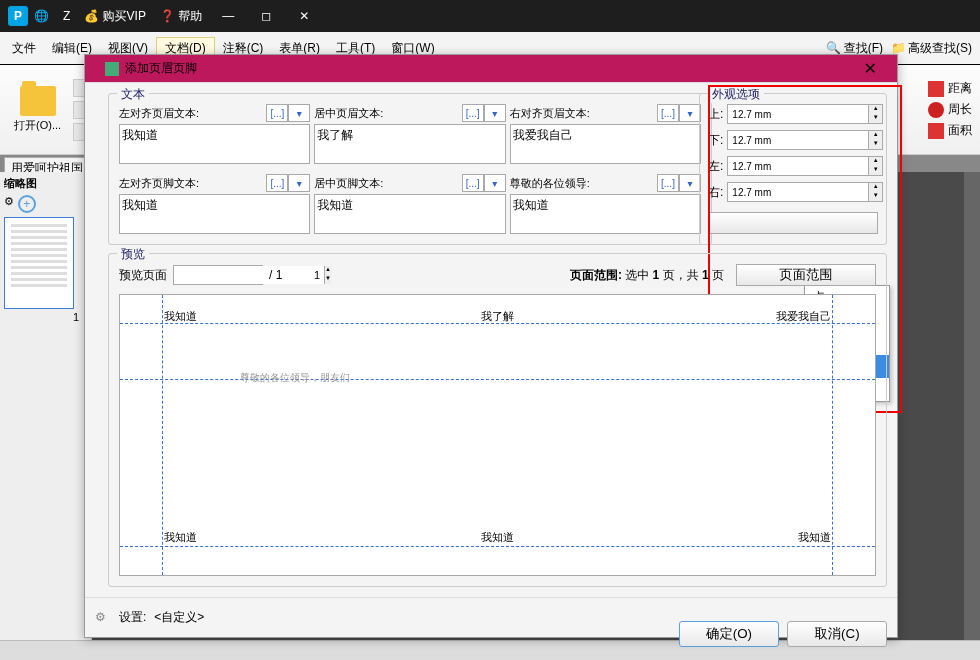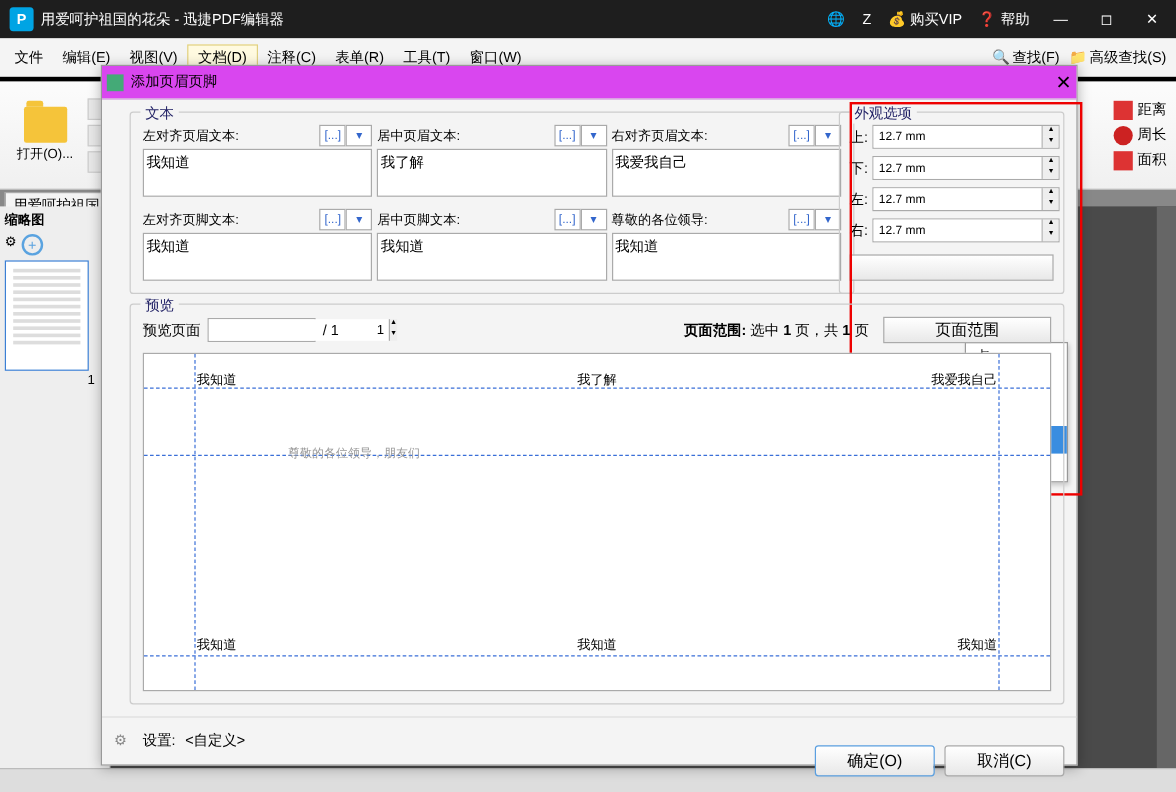--- a/index.html
+++ b/index.html
@@ -6,21 +6,21 @@
 body { width: 980px; height: 660px; background: #fff; overflow: hidden; position: relative; }
 
 
 .titlebar { height: 32px; background: #1e1e1e; color: #fff; display: flex; align-items: center; padding: 0 8px; font-size: 12px; }
 .titlebar .logo { width: 20px; height: 20px; background: #00a4e4; border-radius: 3px; margin-right: 6px; display: flex; align-items: center; justify-content: center; color: #fff; font-weight: bold; }
 .titlebar .title { flex: 1; }
 .titlebar .right { display: flex; align-items: center; gap: 14px; font-size: 12px; }
 .titlebar .right .winbtn { width: 24px; text-align: center; }
 
 
-.menubar { height: 24px; background: #f4f4f4; display: flex; align-items: center; padding: 16px 4px; font-size: 12px; border-bottom: 4px solid #000000; }
+.menubar { height: 24px; background: #f4f4f4; display: flex; align-items: center; padding: 16px 4px; font-size: 12px; border-bottom: 1px solid #000000; }
 .menubar .item { padding: 2px 8px; }
 .menubar .item.active { background: #fffae0; border: 1px solid #e0d080; }
 .menubar .spacer { flex: 1; }
 .menubar .findbtn { display: flex; align-items: center; gap: 2px; padding: 0 4px; }
 
 
 .ribbon { height: 90px; background: linear-gradient(#fcfcfc,#f0f0f0); display: flex; align-items: center; padding: 0 8px; gap: 6px; border-bottom: 1px solid #ccc; }
 .ribbon .bigbtn { display: flex; flex-direction: column; align-items: center; gap: 2px; font-size: 11px; padding: 4px 6px; }
 .ribbon .openicon { width: 36px; height: 30px; background: #f5c43a; border-radius: 2px; position: relative; }
 .ribbon .openicon::before { content:""; position:absolute; top:-5px; left:2px; width:14px; height:5px; background:#f5c43a; border-radius:2px 2px 0 0; }
@@ -47,21 +47,21 @@
 .leftpanel .thumb .ln { height:3px; background:#ddd; margin-bottom:3px; }
 .leftpanel .pg { text-align:right; padding-right:8px; }
 
 .docarea { flex:1; background:#4a4a4a; position:relative; }
 .docarea .scroll { position:absolute; right:0; top:0; bottom:0; width:16px; background:#666; }
 
 .statusbar { position:absolute; bottom:0; left:0; right:0; height:20px; background:#ddd; border-top:1px solid #bbb; }
 
 
 .dialog { position:absolute; left:84px; top:54px; width:814px; height:584px; background:#f4f4f4; border:1px solid #999; box-shadow:0 2px 10px rgba(0,0,0,.3); display:flex; flex-direction:column; }
-.dialog .dtitle { height:28px; background:#d946ef; display:flex; align-items:center; padding:0 4px; font-size:12px; border-bottom:1px solid #ddd;text-align:right; }
+.dialog .dtitle { height:28px; background:#be185d; display:flex; align-items:center; padding:0 20px; font-size:12px; border-bottom:1px solid #ddd;text-align:right; }
 .dialog .dtitle .ico { width:14px; height:14px; background:#4a7; margin-right:6px; }
 .dialog .dtitle .close { margin-left:auto; font-size:16px; cursor:pointer; }
 .dialog .body { flex:1; padding:10px; display:flex; flex-direction:column; gap:8px; position:relative;margin-left:13px; }
 
 .fieldset { border:1px solid #ccc; border-radius:3px; padding:10px; position:relative; font-size:12px; }
 .fieldset .legend { position:absolute; top:-8px; left:8px; background:#f4f4f4; padding:0 4px; color:#226; }
 
 .textrow { display:flex; gap:4px; }
 .textblock { flex:1; display:flex; flex-direction:column; gap:2px; }
 .textblock .lblrow { display:flex; align-items:center; }
@@ -109,21 +109,20 @@
 .dfooter { height:40px; display:flex; align-items:center; padding:0 10px; gap:8px; border-top:1px solid #ddd; font-size:12px; }
 .dfooter .gear { width:16px; height:16px; color:#888; }
 .dfooter .btn { width:100px; height:26px; border:1px solid #aaa; background:linear-gradient(#fff,#e8e8e8); border-radius:3px;margin-top:32px; }
 .dfooter .btn.primary { border-color:#5a9fe0; }
 </style>
 </head>
 <body>
 
 <div class="titlebar">
   <div class="logo">P</div>
-  <div class="title">用爱呵护祖国的花朵  -  迅捷PDF编辑器</div>
   <div class="right">
     <span>🌐</span>
     <span>Z</span>
     <span>💰 <span>购买VIP</span></span>
     <span>❓ <span>帮助</span></span>
     <span class="winbtn">—</span>
     <span class="winbtn">◻</span>
     <span class="winbtn">✕</span>
   </div>
 </div>

